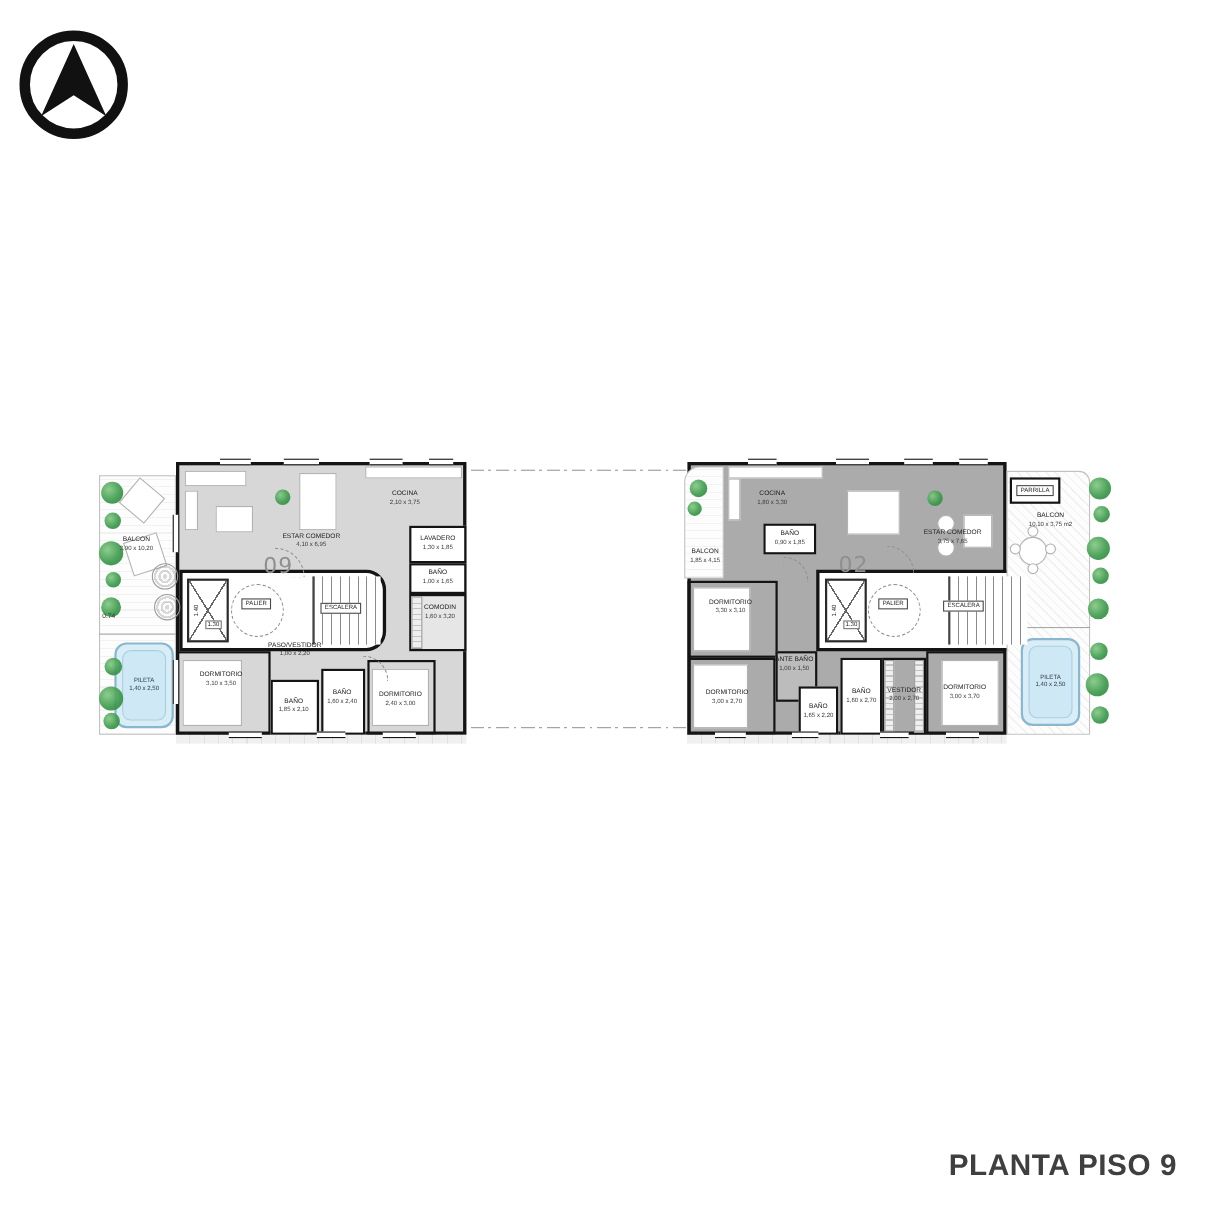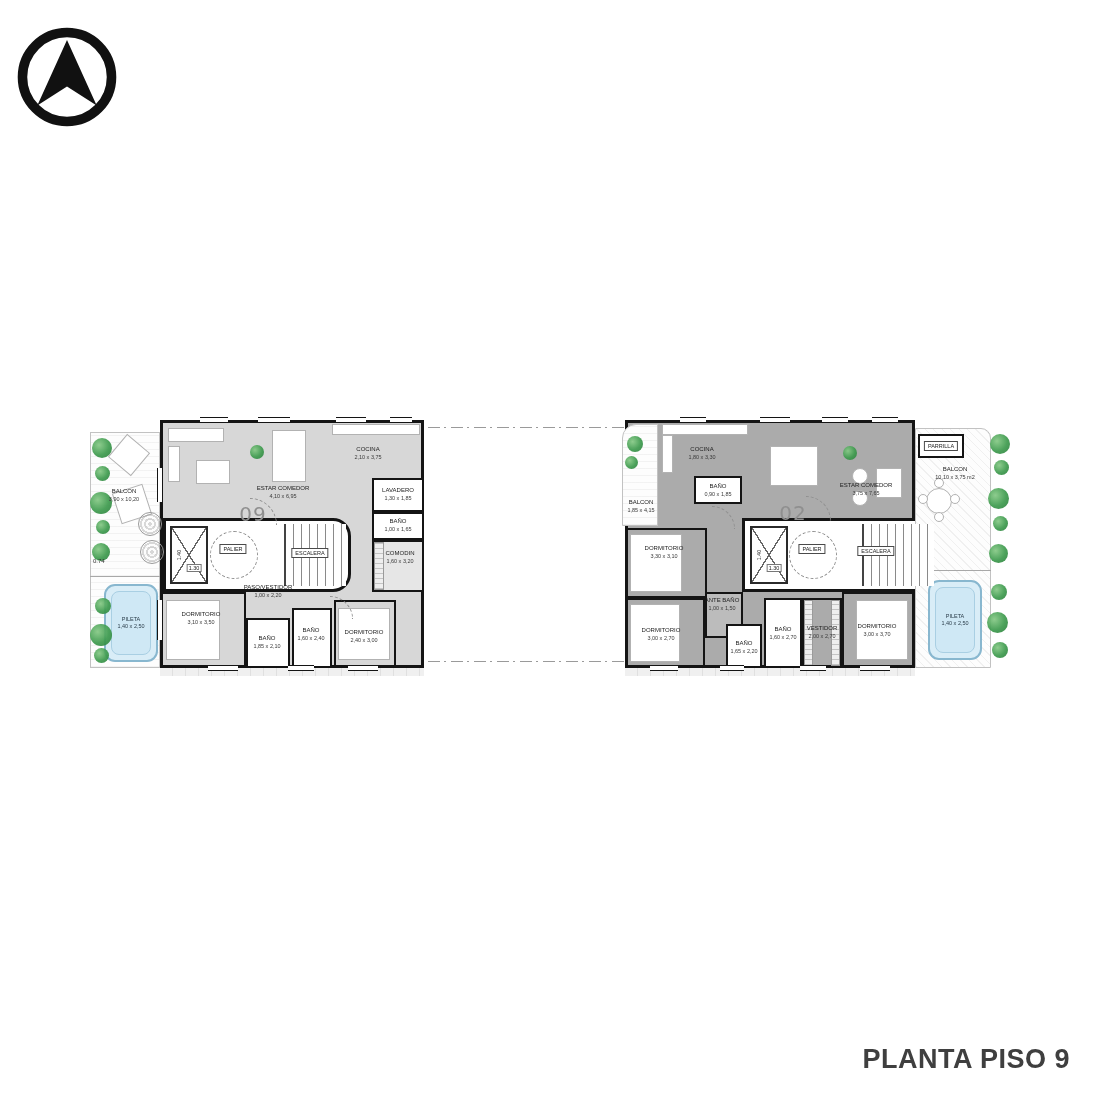--- a/index.html
+++ b/index.html
@@ -206,21 +206,21 @@
     <div class="elev" style="left:750px;top:526px;width:38px;height:58px;"></div>
     <span class="lift-w" style="left:759px;top:555px;">1.40</span>
     <span class="lift-d" style="left:774px;top:568px;">1.30</span>
     <div class="dcirc" style="left:789px;top:531px;width:46px;height:46px;"></div>
     <div class="blbl" style="left:812px;top:549px;">PALIER</div>
     <div class="stairs" style="left:862px;top:524px;width:72px;height:62px;"></div>
     <div class="blbl" style="left:876px;top:551px;">ESCALERA</div>
     <div class="doorarc" style="left:806px;top:496px;width:24px;height:24px;"></div>
     <div class="doorarc" style="left:712px;top:506px;width:22px;height:22px;"></div>
 
-    <div class="unum" style="left:793px;top:513px;">02</div>
+    <div class="unum" style="left:776px;top:513px;">02</div>
 
     <div class="room" style="left:625px;top:598px;width:80px;height:70px;"></div>
     <div class="furn" style="left:630px;top:604px;width:50px;height:58px;"></div>
     <div class="room" style="left:705px;top:592px;width:38px;height:46px;background:#bcbcbc;"></div>
     <div class="room" style="left:726px;top:624px;width:36px;height:44px;background:#fff;"></div>
     <div class="room" style="left:764px;top:598px;width:38px;height:70px;background:#fff;"></div>
     <div class="room" style="left:802px;top:598px;width:40px;height:70px;"></div>
     <div class="closet" style="left:804px;top:600px;width:9px;height:66px;"></div>
     <div class="closet" style="left:831px;top:600px;width:9px;height:66px;"></div>
     <div class="room" style="left:842px;top:592px;width:73px;height:76px;"></div>

